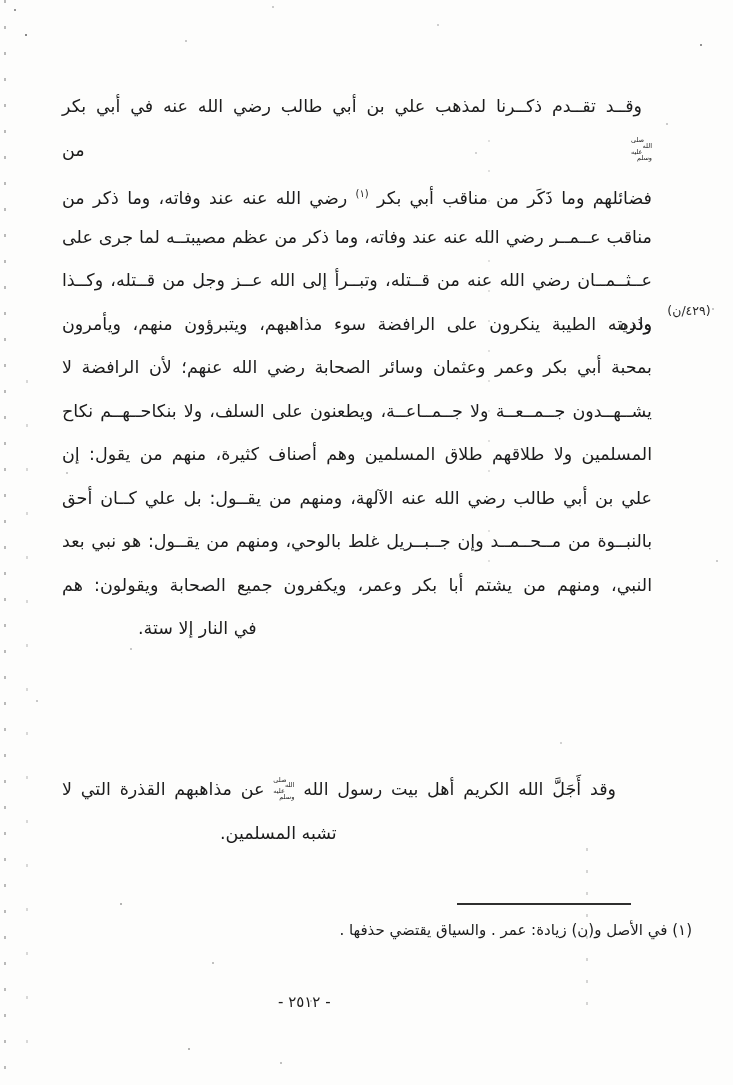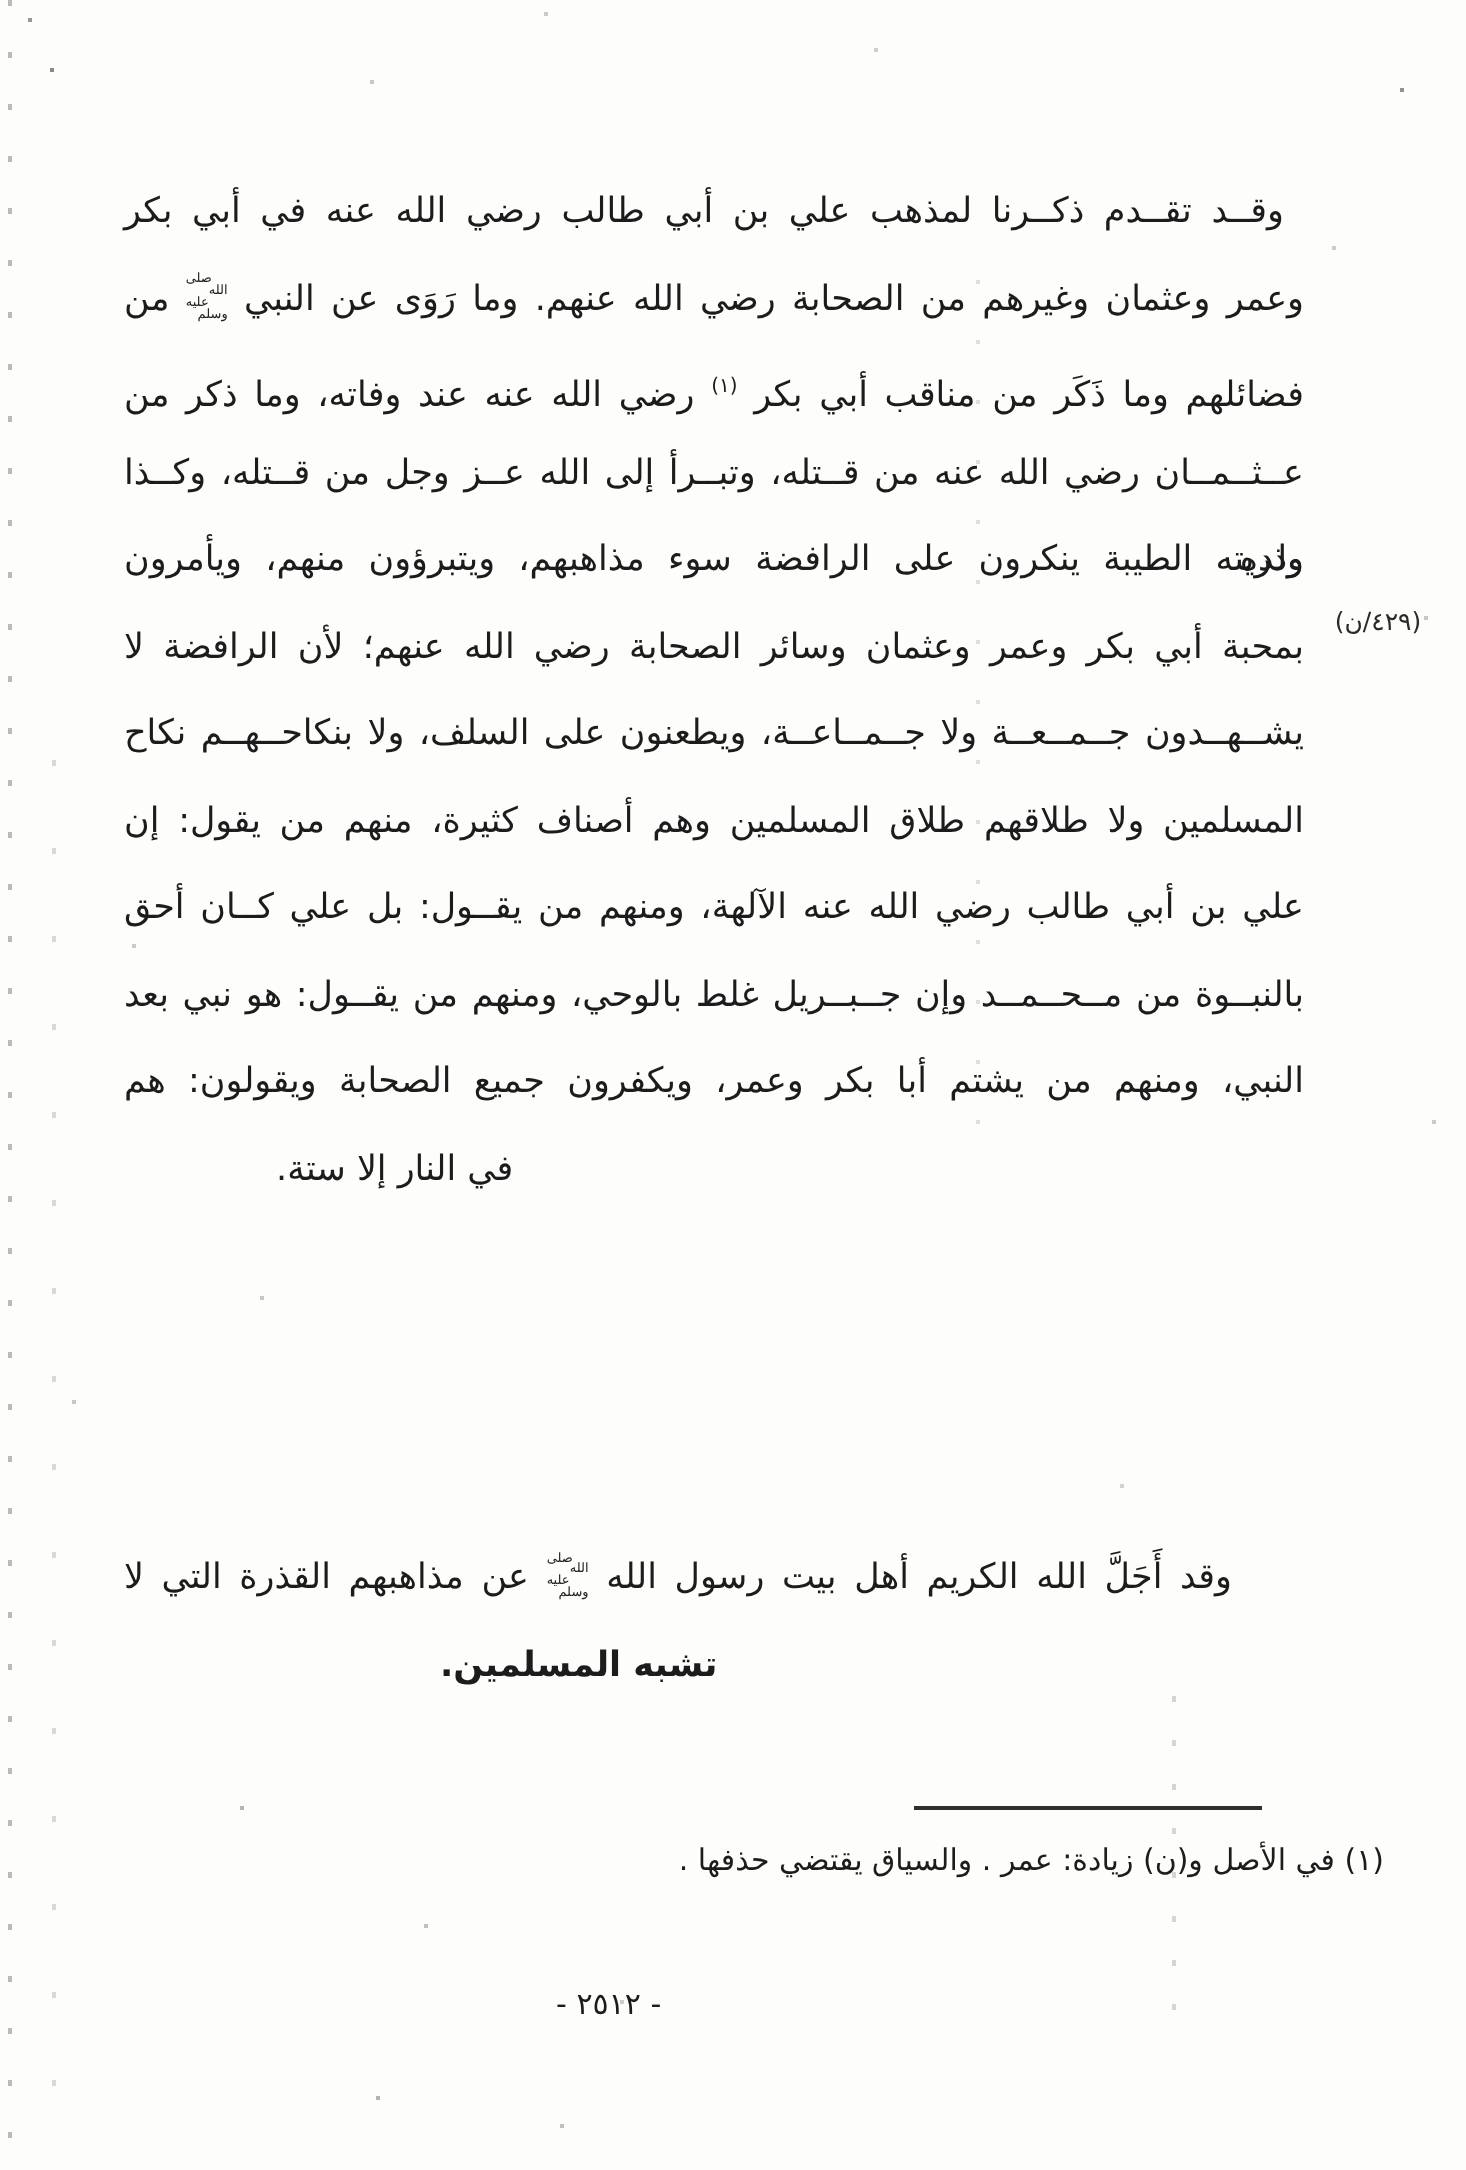--- a/index.html
+++ b/index.html
@@ -23,21 +23,21 @@
   .tb-p3 { top:768px; }
   .line {
     height:43.5px; line-height:43.5px;
     text-align:justify; text-align-last:justify;
   }
   .indent-sm { padding-right:10px; }
   .indent-md { padding-right:36px; }
   .endline { text-align:left; text-align-last:left; }
   .end-p1 { padding-left:76px;text-align:center; }
   .end-p2 { padding-left:166px; }
-  .end-p3 { padding-left:158px;font-weight:bold; }
+  .end-p3 { padding-left:158px; }
   .bold { font-weight:normal; }
   .fnref { font-size:10px; vertical-align:7px; letter-spacing:1px; }
   .saw {
     display:inline-block; width:21px;
     font-size:6.5px; line-height:5.8px;
     text-align:left; vertical-align:-4px;
     white-space:normal; color:#222;
   }
   
   .margin-note {
@@ -111,26 +111,27 @@
   <div class="scan-line scan-left"></div>
   <div class="scan-line scan-left2"></div>
   <div class="scan-line scan-mid"></div>
   <div class="scan-line scan-low"></div>
   <div class="noise"></div>
 
   <div class="margin-note">(٤٢٩/ن)</div>
 
   <div class="text-block tb-p1">
     <div class="line indent-sm">وقــد تقــدم ذكــرنا لمذهب علي بن أبي طالب رضي الله عنه في أبي بكر</div>
-    <div class="line"><span>وعمر وعثمان وغيرهم من الصحابة رضي الله عنهم. وما رَوَى عن النبي</span>
+    <div class="line">
       <span class="saw"><div>صلى الله</div><div>عليه وسلم</div></span>
       <span>من</span></div>
     <div class="line"><span>فضائلهم وما ذَكَر من مناقب أبي بكر</span>
       <span class="fnref">(١)</span>
       <span>رضي الله عنه عند وفاته، وما ذكر من</span></div>
+    <div class="line">مناقب عــمــر رضي الله عنه عند وفاته، وما ذكر من عظم مصيبتــه لما جرى على</div>
     <div class="line">عــثــمــان رضي الله عنه من قــتله، وتبــرأ إلى الله عــز وجل من قــتله، وكــذا ولده</div>
     <div class="line">وذريته الطيبة ينكرون على الرافضة سوء مذاهبهم، ويتبرؤون منهم، ويأمرون</div>
     <div class="line"><span>بمحبة أبي بكر وعمر وعثمان وسائر الصحابة رضي الله عنهم؛ لأن</span>
       <span class="bold">الرافضة</span>
       <span>لا</span></div>
     <div class="line">يشــهــدون جــمــعــة ولا جــمــاعــة، ويطعنون على السلف، ولا بنكاحــهــم نكاح</div>
     <div class="line">المسلمين ولا طلاقهم طلاق المسلمين وهم أصناف كثيرة، منهم من يقول: إن</div>
     <div class="line"><span>علي بن أبي طالب رضي الله عنه</span>
       <span class="bold">الآلهة</span><span>، ومنهم من يقــول: بل علي كــان أحق</span></div>
     <div class="line">بالنبــوة من مــحــمــد وإن جــبــريل غلط بالوحي، ومنهم من يقــول: هو نبي بعد</div>

